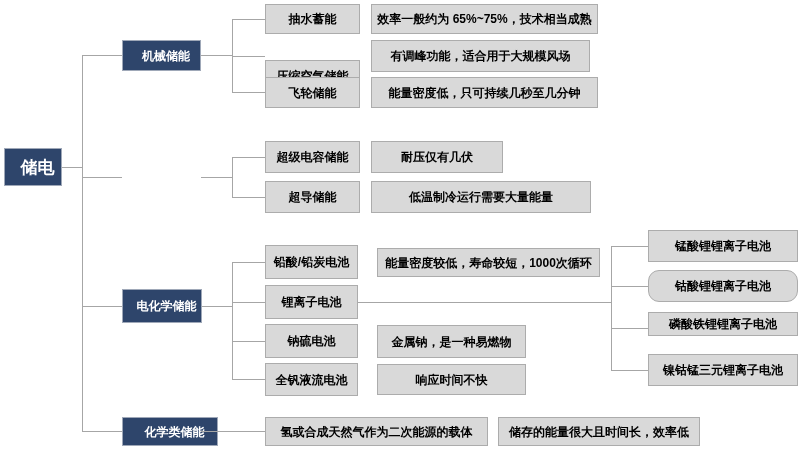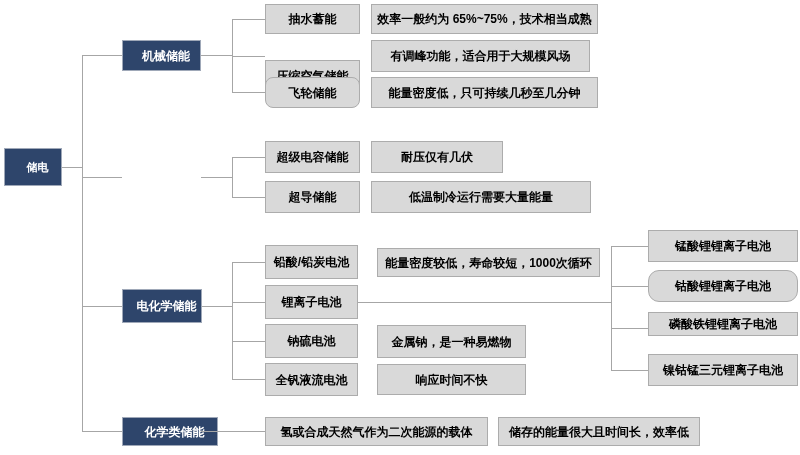--- a/index.html
+++ b/index.html
@@ -22,21 +22,21 @@
     white-space:nowrap;
     text-align:center;
     line-height:1;
   }
   .navy{
     background:#2E456B;
     color:#fff;
     border:1px solid #9FA8B8;
     padding-left:9px;
   }
-  .root{font-size:11px;}
+  .root{font-size:17px;}
   .hl{position:absolute;height:1px;background:#A6A6A6;}
   .vl{position:absolute;width:1px;background:#A6A6A6;}
 </style>
 </head>
 <body>
 
 <div id="canvas">
 
   <div class="box navy root" style="left:4px;top:148px;width:58px;height:38px;">储电</div>
 
@@ -52,21 +52,21 @@
   <div class="box navy" style="left:122px;top:417px;width:96px;height:29px;">化学类储能</div>
 
   <div class="hl" style="left:201px;top:55px;width:31px;"></div>
   <div class="vl" style="left:232px;top:19px;height:74px;"></div>
   <div class="hl" style="left:232px;top:19px;width:33px;"></div>
   <div class="hl" style="left:232px;top:56px;width:33px;"></div>
   <div class="hl" style="left:232px;top:92px;width:33px;"></div>
 
   <div class="box" style="left:265px;top:4px;width:95px;height:30px;">抽水蓄能</div>
   <div class="box" style="left:265px;top:40px;width:95px;height:32px;margin-top:20px;">压缩空气储能</div>
-  <div class="box" style="left:265px;top:77px;width:95px;height:31px;border-radius:8px;">飞轮储能</div>
+  <div class="box" style="left:265px;top:77px;width:95px;height:31px;">飞轮储能</div>
 
   <div class="box" style="left:371px;top:4px;width:227px;height:30px;">效率一般约为 65%~75%，技术相当成熟</div>
   <div class="box" style="left:371px;top:40px;width:219px;height:32px;">有调峰功能，适合用于大规模风场</div>
   <div class="box" style="left:371px;top:77px;width:227px;height:31px;">能量密度低，只可持续几秒至几分钟</div>
 
   <div class="hl" style="left:201px;top:177px;width:31px;"></div>
   <div class="vl" style="left:232px;top:157px;height:41px;"></div>
   <div class="hl" style="left:232px;top:157px;width:33px;"></div>
   <div class="hl" style="left:232px;top:197px;width:33px;"></div>
 

